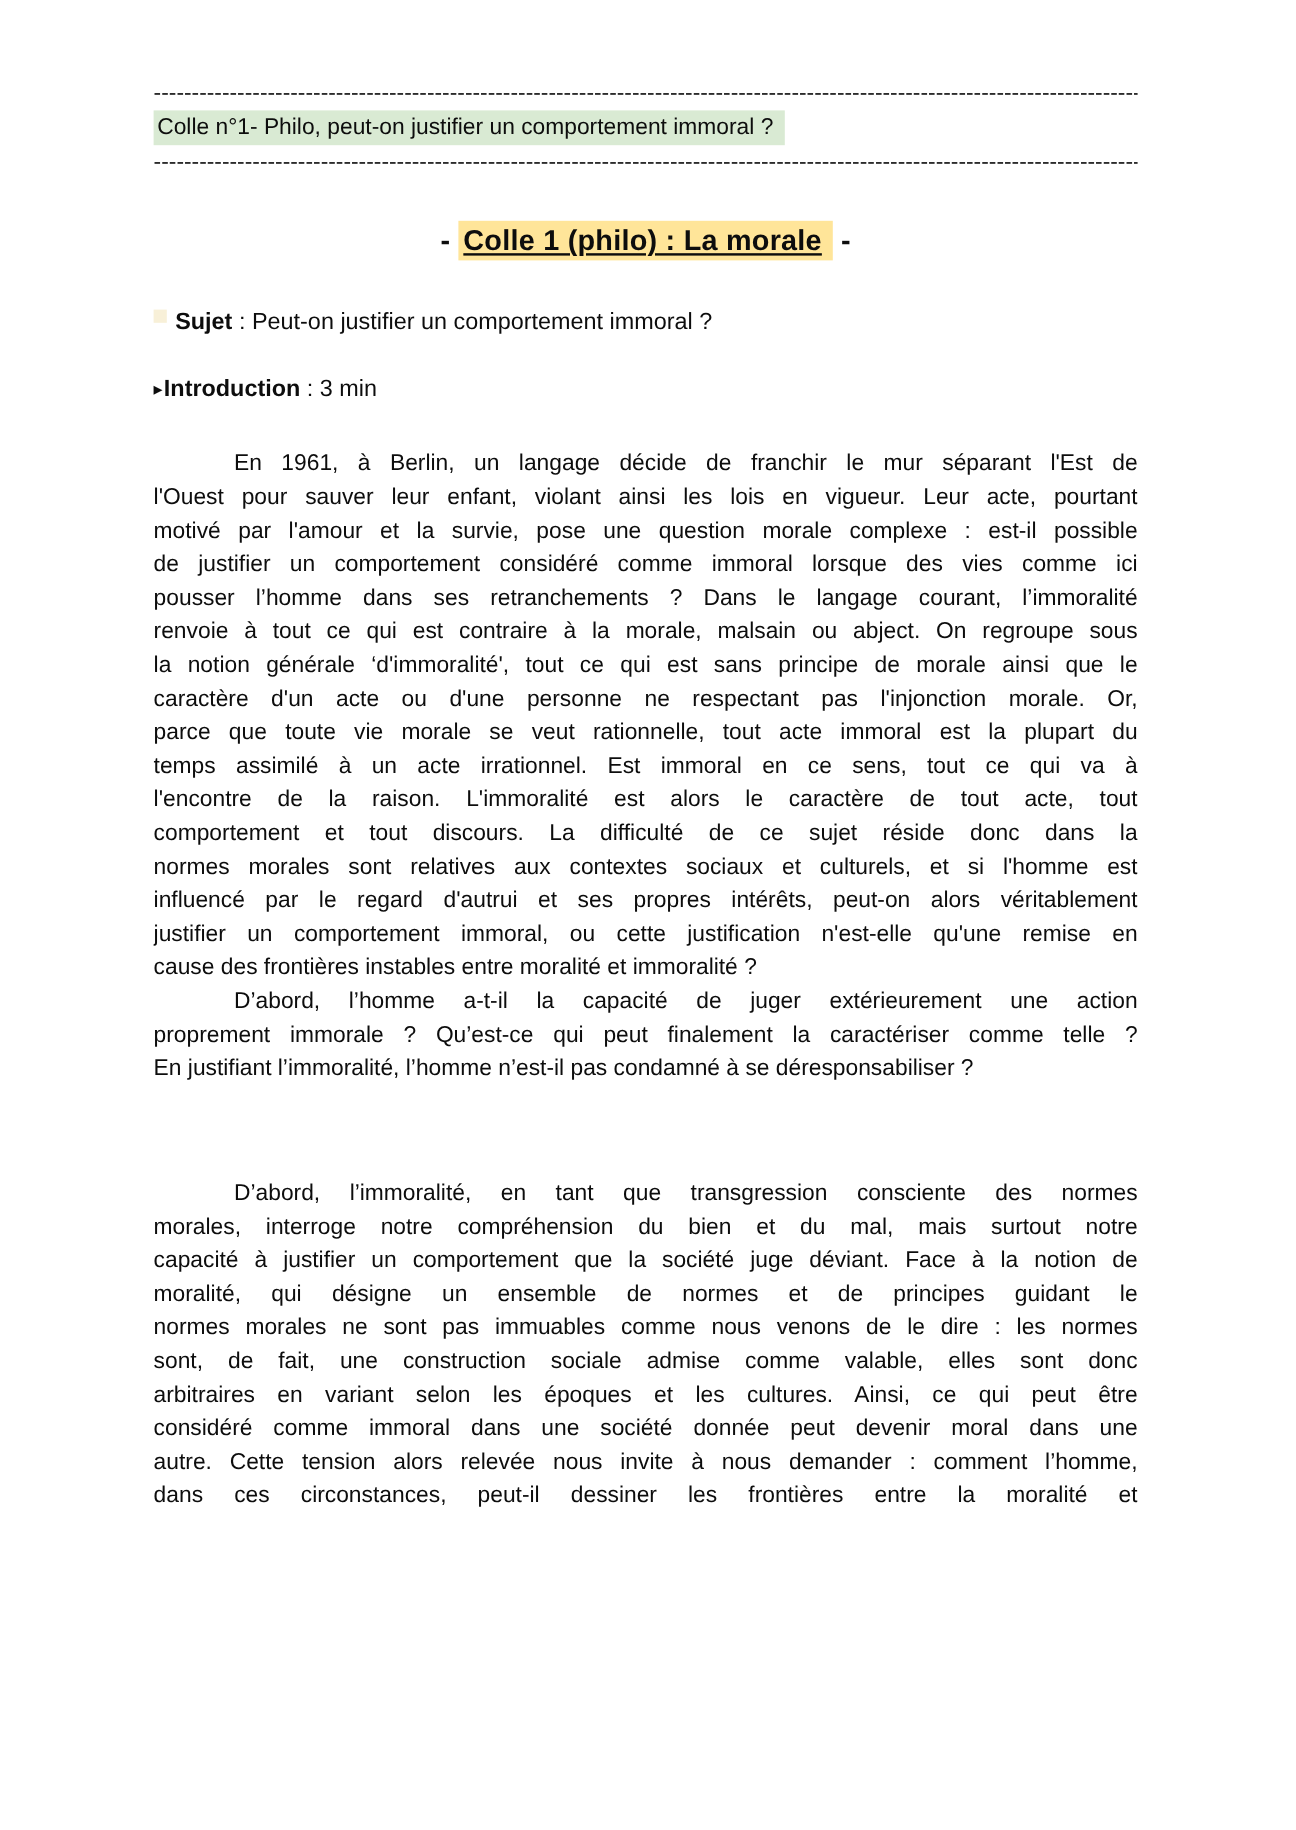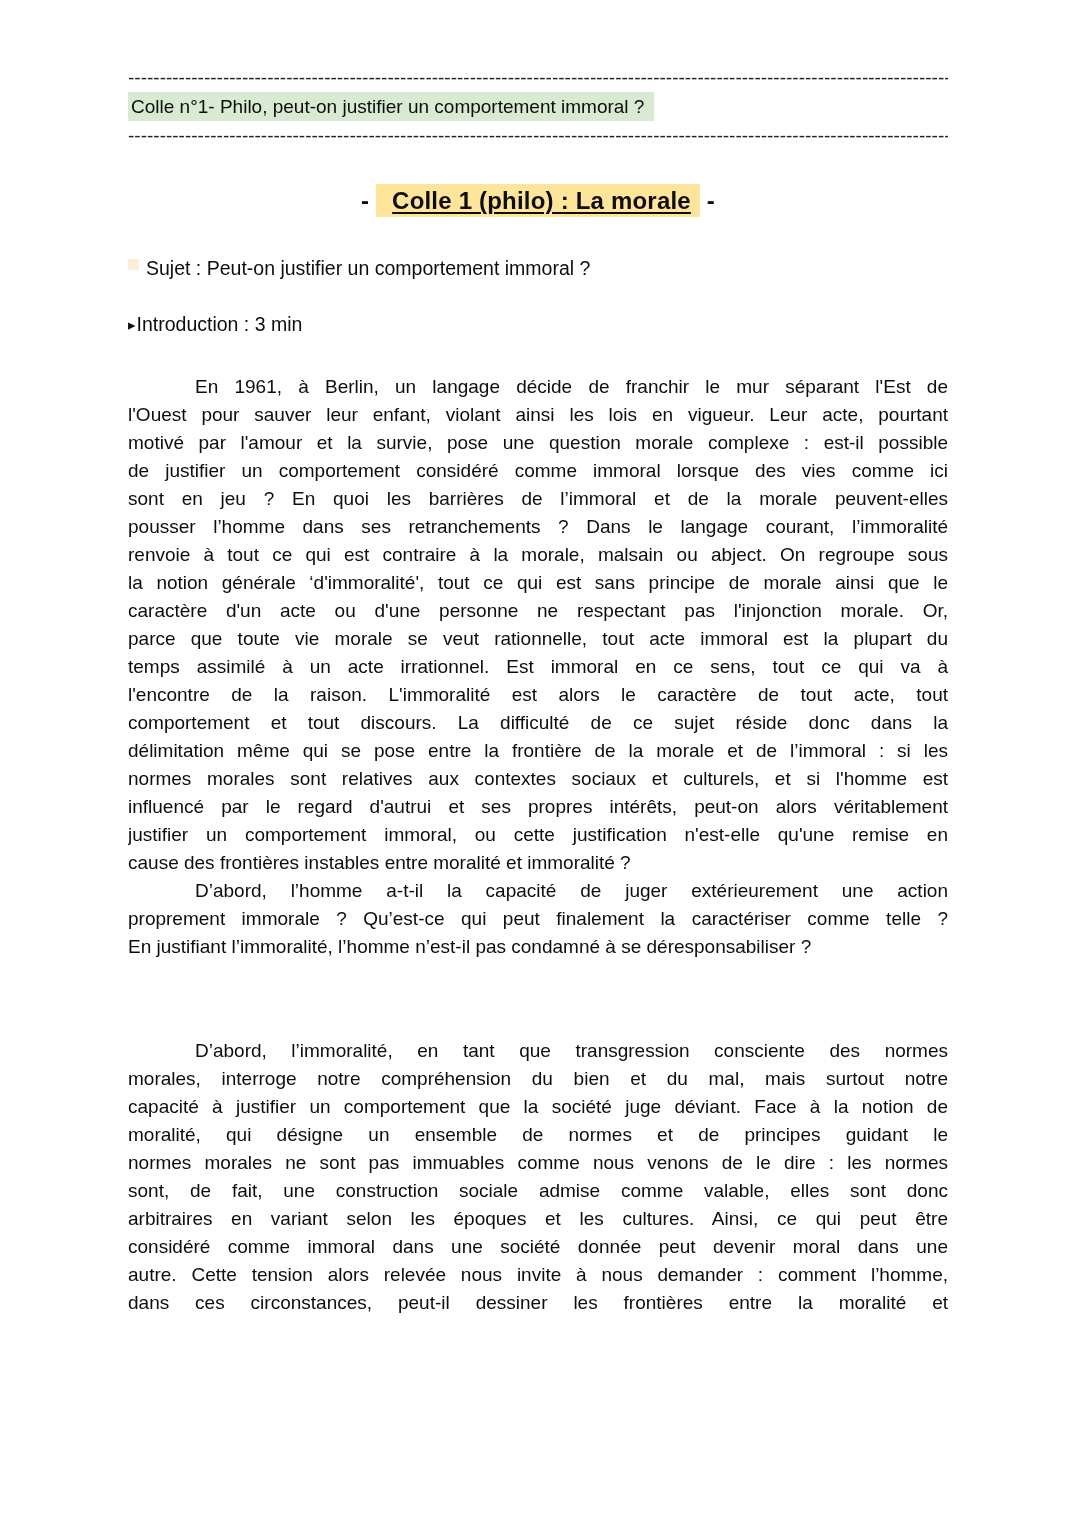--- a/index.html
+++ b/index.html
@@ -38,41 +38,41 @@
     margin-top: 34px;
     height: 34px;
     line-height: 34px;
     text-align: center;
     font-size: 24px;
     font-weight: 700;
     letter-spacing: 0.2px;
   }
   .hl-yellow {
     background: var(--title-highlight, #ffe599);
-    padding: 3px 9px 3px 16px;
+    padding: 3px 9px 3px 4px;
   }
   .u {
     text-decoration: underline;
     text-decoration-thickness: 2px;
     text-underline-offset: 3px;
   }
   .subject {
     margin-top: 36px;
     font-size: 19.5px;
     line-height: 28px;
   }
   .marker {
     display: inline-block;
     width: 11px;
     height: 11px;
     background: var(--subject-marker, #f8f0d8);
     margin-right: 7px;
     vertical-align: 5px;
   }
-  .b { font-weight: 400; }
+  .b { font-weight: 700; }
   .intro {
     margin-top: 28px;
     font-size: 19.5px;
     line-height: 28px;
   }
   .tri {
     font-size: 15px;
     vertical-align: 1px;
     margin-right: 1px;
   }
@@ -114,30 +114,28 @@
   <div class="subject"><span class="marker"></span><span class="b">Sujet</span><span> : </span><span>Peut-on justifier un comportement immoral ?</span></div>
 
   <div class="intro"><span class="tri">▸</span><span class="b">Introduction</span><span> : </span><span>3 min</span></div>
 
   <div class="body-text">
     <div class="para">
         <div class="line ind">En 1961, à Berlin, un langage décide de franchir le mur séparant l'Est de</div>
         <div class="line">l'Ouest pour sauver leur enfant, violant ainsi les lois en vigueur. Leur acte, pourtant</div>
         <div class="line">motivé par l'amour et la survie, pose une question morale complexe : est-il possible</div>
         <div class="line">de justifier un comportement considéré comme immoral lorsque des vies comme ici</div>
-        <div class="line">sont en jeu ? En quoi les barrières de l’immoral et de la morale peuvent-elles</div>
         <div class="line">pousser l’homme dans ses retranchements ? Dans le langage courant, l’immoralité</div>
         <div class="line">renvoie à tout ce qui est contraire à la morale, malsain ou abject. On regroupe sous</div>
         <div class="line">la notion générale ‘d'immoralité', tout ce qui est sans principe de morale ainsi que le</div>
         <div class="line">caractère d'un acte ou d'une personne ne respectant pas l'injonction morale. Or,</div>
         <div class="line">parce que toute vie morale se veut rationnelle, tout acte immoral est la plupart du</div>
         <div class="line">temps assimilé à un acte irrationnel. Est immoral en ce sens, tout ce qui va à</div>
         <div class="line">l'encontre de la raison. L'immoralité est alors le caractère de tout acte, tout</div>
         <div class="line">comportement et tout discours. La difficulté de ce sujet réside donc dans la</div>
-        <div class="line">délimitation même qui se pose entre la frontière de la morale et de l’immoral : si les</div>
         <div class="line">normes morales sont relatives aux contextes sociaux et culturels, et si l'homme est</div>
         <div class="line">influencé par le regard d'autrui et ses propres intérêts, peut-on alors véritablement</div>
         <div class="line">justifier un comportement immoral, ou cette justification n'est-elle qu'une remise en</div>
         <div class="line nj">cause des frontières instables entre moralité et immoralité ?</div>
       </div>
     <div class="para">
         <div class="line ind">D’abord, l’homme a-t-il la capacité de juger extérieurement une action</div>
         <div class="line">proprement immorale ? Qu’est-ce qui peut finalement la caractériser comme telle ?</div>
         <div class="line nj">En justifiant l’immoralité, l’homme n’est-il pas condamné à se déresponsabiliser ?</div>
       </div>

